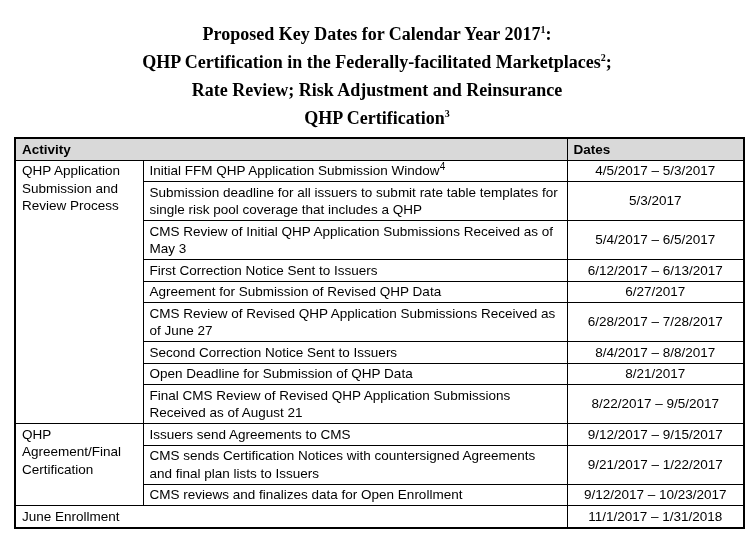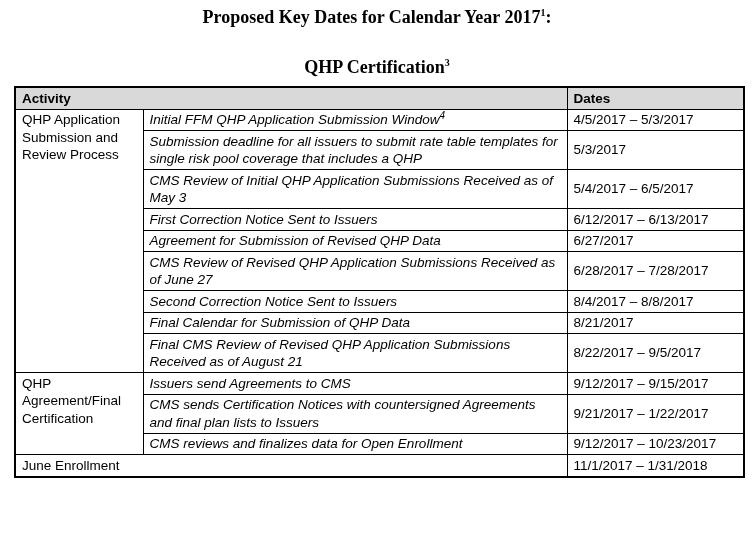--- a/index.html
+++ b/index.html
@@ -4,42 +4,42 @@
 <style>
   :root { --header-bg: #d9d9d9; --border-color: #000000; --text-color: #000000; }
   * { box-sizing: border-box; margin: 0; padding: 0; }
   html, body { background: #ffffff; }
   body {
     width: 754px; height: 556px;
     font-family: "Liberation Sans", sans-serif;
     color: var(--text-color);
     overflow: hidden;
   }
-  .page { padding-top: 3px; }
+  .page { padding-top: 20px; }
 
   .title-block {
     text-align: center;
     font-family: "Liberation Serif", serif;
     font-weight: bold;
     font-size: 18px;
     line-height: 28px;
     color: #000;
   }
   .title-line sup, .section-heading sup, .desc sup {
     font-size: 10px;
     vertical-align: super;
     line-height: 0;
   }
   .section-heading {
     text-align: center;
     font-family: "Liberation Serif", serif;
     font-weight: bold;
     font-size: 18px;
     line-height: 24px;
-    margin-top: 24px;
+    margin-top: 2px;
   }
 
   table.key-dates {
     border-collapse: collapse;
     table-layout: fixed;
     width: 729px;
     margin: 7px 12px 0 14px;
     border: 2px solid var(--border-color);
     font-size: 13.5px;
   }
@@ -52,34 +52,36 @@
     padding: 1.5px 6px;
     vertical-align: top;
     text-align: left;
     font-weight: normal;
   }
   th {
     background: var(--header-bg);
     font-weight: bold;
   }
   td.activity { vertical-align: top; }
-  td.desc { vertical-align: top; font-style: italic; }
+  td.desc { vertical-align: top; }
   td.date {
-    text-align: left;
+    text-align: center;
     vertical-align: middle;
     white-space: nowrap;
   }
 </style>
 </head>
 <body>
 
 <div class="page">
 
   <div class="title-block">
     <div class="title-line"><span>Proposed Key Dates for Calendar Year 2017</span><sup>1</sup><span>:</span></div>
+    <div class="title-line"><span>QHP Certification in the Federally-facilitated Marketplaces</span><sup>2</sup><span>;</span></div>
+    <div class="title-line"><span>Rate Review; Risk Adjustment and Reinsurance</span><sup></sup><span></span></div>
   </div>
 
   <div class="section-heading"><span>QHP Certification</span><sup>3</sup></div>
 
   <table class="key-dates">
     <colgroup>
       <col class="c1">
         <col class="c2">
         <col class="c3">
     </colgroup>
@@ -112,21 +114,21 @@
       </tr>
       <tr>
         <td class="desc">CMS Review of Revised QHP Application Submissions Received as of June 27</td>
         <td class="date">6/28/2017 – 7/28/2017</td>
       </tr>
       <tr>
         <td class="desc">Second Correction Notice Sent to Issuers</td>
         <td class="date">8/4/2017 – 8/8/2017</td>
       </tr>
       <tr>
-        <td class="desc">Final Calendar for Submission of QHP Data</td>
+        <td class="desc">Open Deadline for Submission of QHP Data</td>
         <td class="date">8/21/2017</td>
       </tr>
       <tr>
         <td class="desc">Final CMS Review of Revised QHP Application Submissions Received as of August 21</td>
         <td class="date">8/22/2017 – 9/5/2017</td>
       </tr>
 
       <tr>
         <td class="activity" rowspan="3">QHP Agreement/Final Certification</td>
         <td class="desc">Issuers send Agreements to CMS</td>

